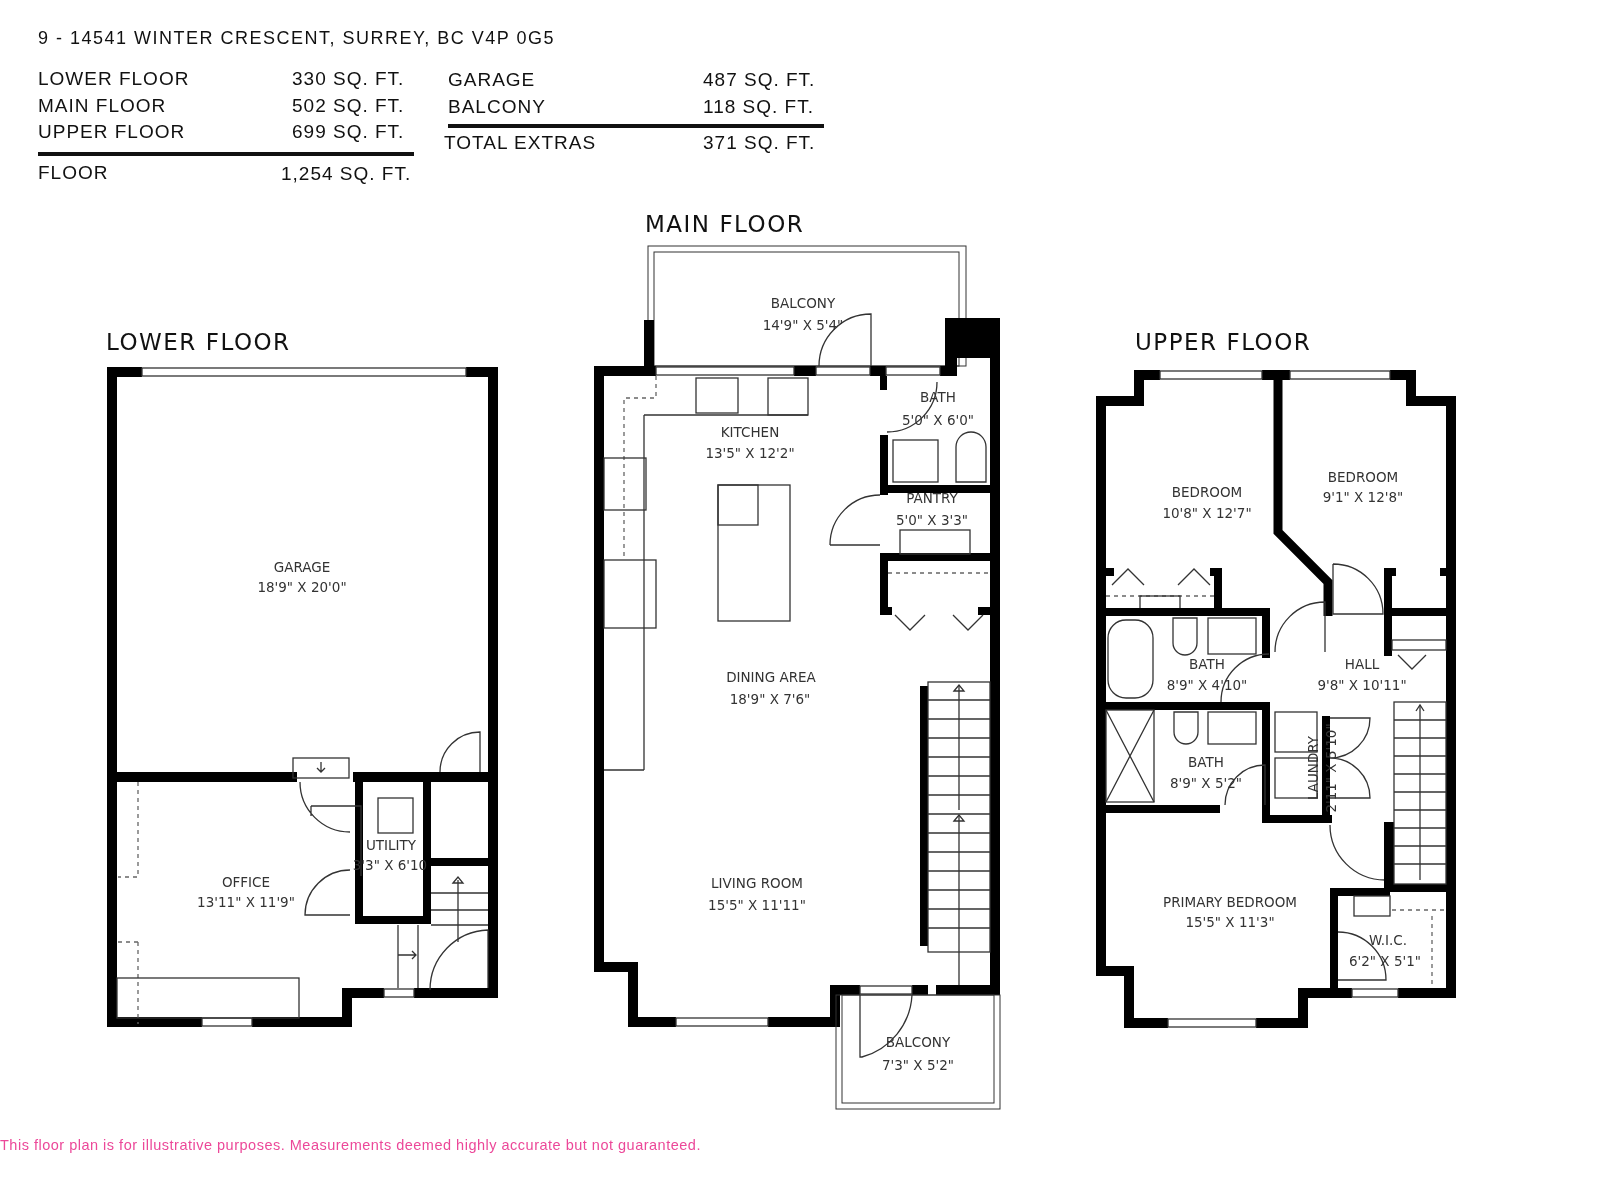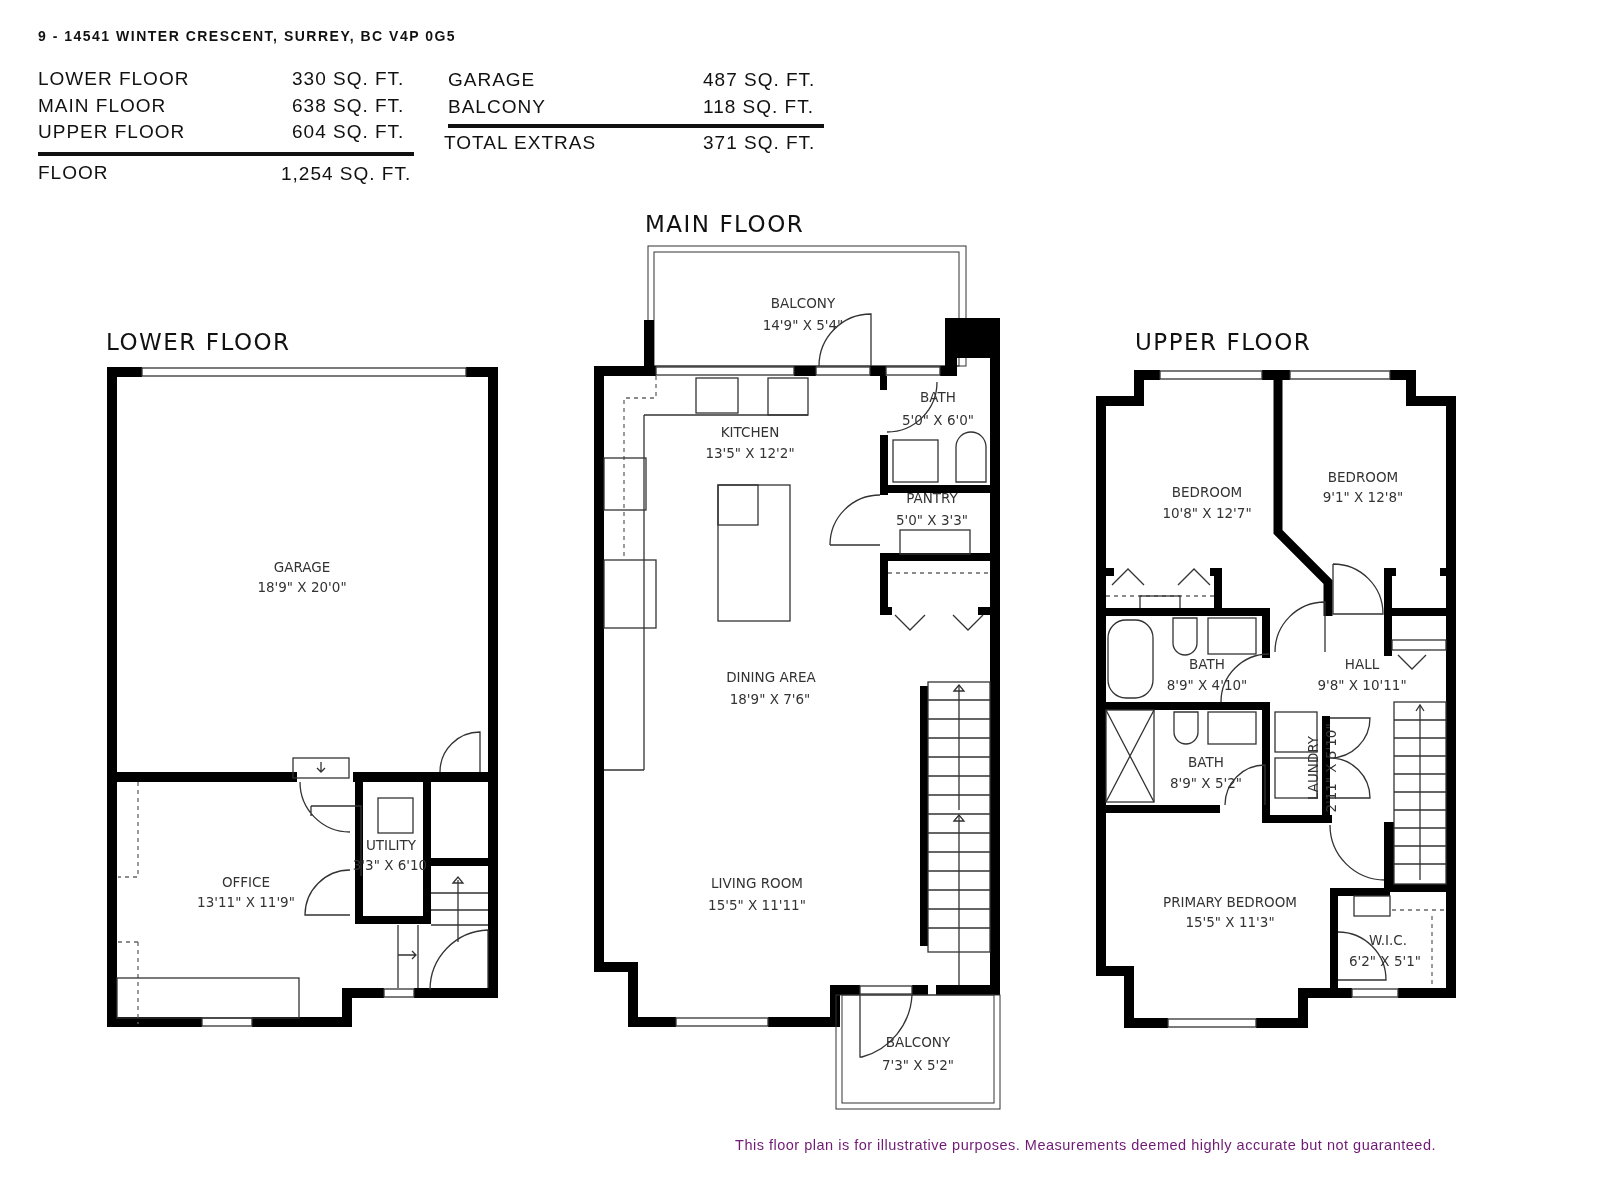--- a/index.html
+++ b/index.html
@@ -1,38 +1,38 @@
 <!DOCTYPE html>
 <html><head>
 <meta charset="utf-8">
 <style>
   html,body{margin:0;padding:0;background:#fff;}
   body{width:1600px;height:1200px;position:relative;overflow:hidden;font-family:"Liberation Sans",sans-serif;color:#111;}
-  .title{position:absolute;left:38px;top:28px;font-size:14px;font-weight:bold;letter-spacing:1.5px;font-family:"Liberation Sans",sans-serif;}
+  .title{position:absolute;left:38px;top:28px;font-size:18px;font-weight:normal;letter-spacing:1.5px;font-family:"Liberation Sans",sans-serif;}
   .stat{position:absolute;font-size:19px;letter-spacing:1px;}
   .rule{position:absolute;height:4px;background:#111;}
   svg{position:absolute;left:0;top:0;}
   .flabel{font-family:"DejaVu Sans",sans-serif;font-size:23px;letter-spacing:1.5px;fill:#111;}
   .rlabel{font-family:"DejaVu Sans",sans-serif;font-size:13.5px;fill:#333;text-anchor:middle;}
   .wall{fill:#000;}
   .thin{fill:none;stroke:#333;stroke-width:1.3;}
   .dash{fill:none;stroke:#666;stroke-width:1.3;stroke-dasharray:4 4;}
-  .footer{position:absolute;left:0;width:1436px;top:1137px;text-align:right;font-size:14.5px;color:#701a75;letter-spacing:.5px;}
+  .footer{position:absolute;left:0;width:1436px;top:1137px;text-align:left;font-size:14.5px;color:#ec4899;letter-spacing:.5px;}
 </style>
 </head>
 <body>
 
 <div class="title">9 - 14541 WINTER CRESCENT, SURREY, BC V4P 0G5</div>
 
 <div class="stat" style="left:38px;top:68px">LOWER FLOOR</div>
 <div class="stat" style="left:292px;top:68px">330 SQ. FT.</div>
 <div class="stat" style="left:38px;top:95px">MAIN FLOOR</div>
-<div class="stat" style="left:292px;top:95px">638 SQ. FT.</div>
+<div class="stat" style="left:292px;top:95px">502 SQ. FT.</div>
 <div class="stat" style="left:38px;top:121px">UPPER FLOOR</div>
-<div class="stat" style="left:292px;top:121px">604 SQ. FT.</div>
+<div class="stat" style="left:292px;top:121px">699 SQ. FT.</div>
 <div class="rule" style="left:38px;top:152px;width:376px"></div>
 <div class="stat" style="left:38px;top:162px">FLOOR</div>
 <div class="stat" style="left:281px;top:163px">1,254 SQ. FT.</div>
 
 <div class="stat" style="left:448px;top:69px">GARAGE</div>
 <div class="stat" style="left:703px;top:69px">487 SQ. FT.</div>
 <div class="stat" style="left:448px;top:96px">BALCONY</div>
 <div class="stat" style="left:703px;top:96px">118 SQ. FT.</div>
 <div class="rule" style="left:448px;top:124px;width:376px"></div>
 <div class="stat" style="left:444px;top:132px">TOTAL EXTRAS</div>

